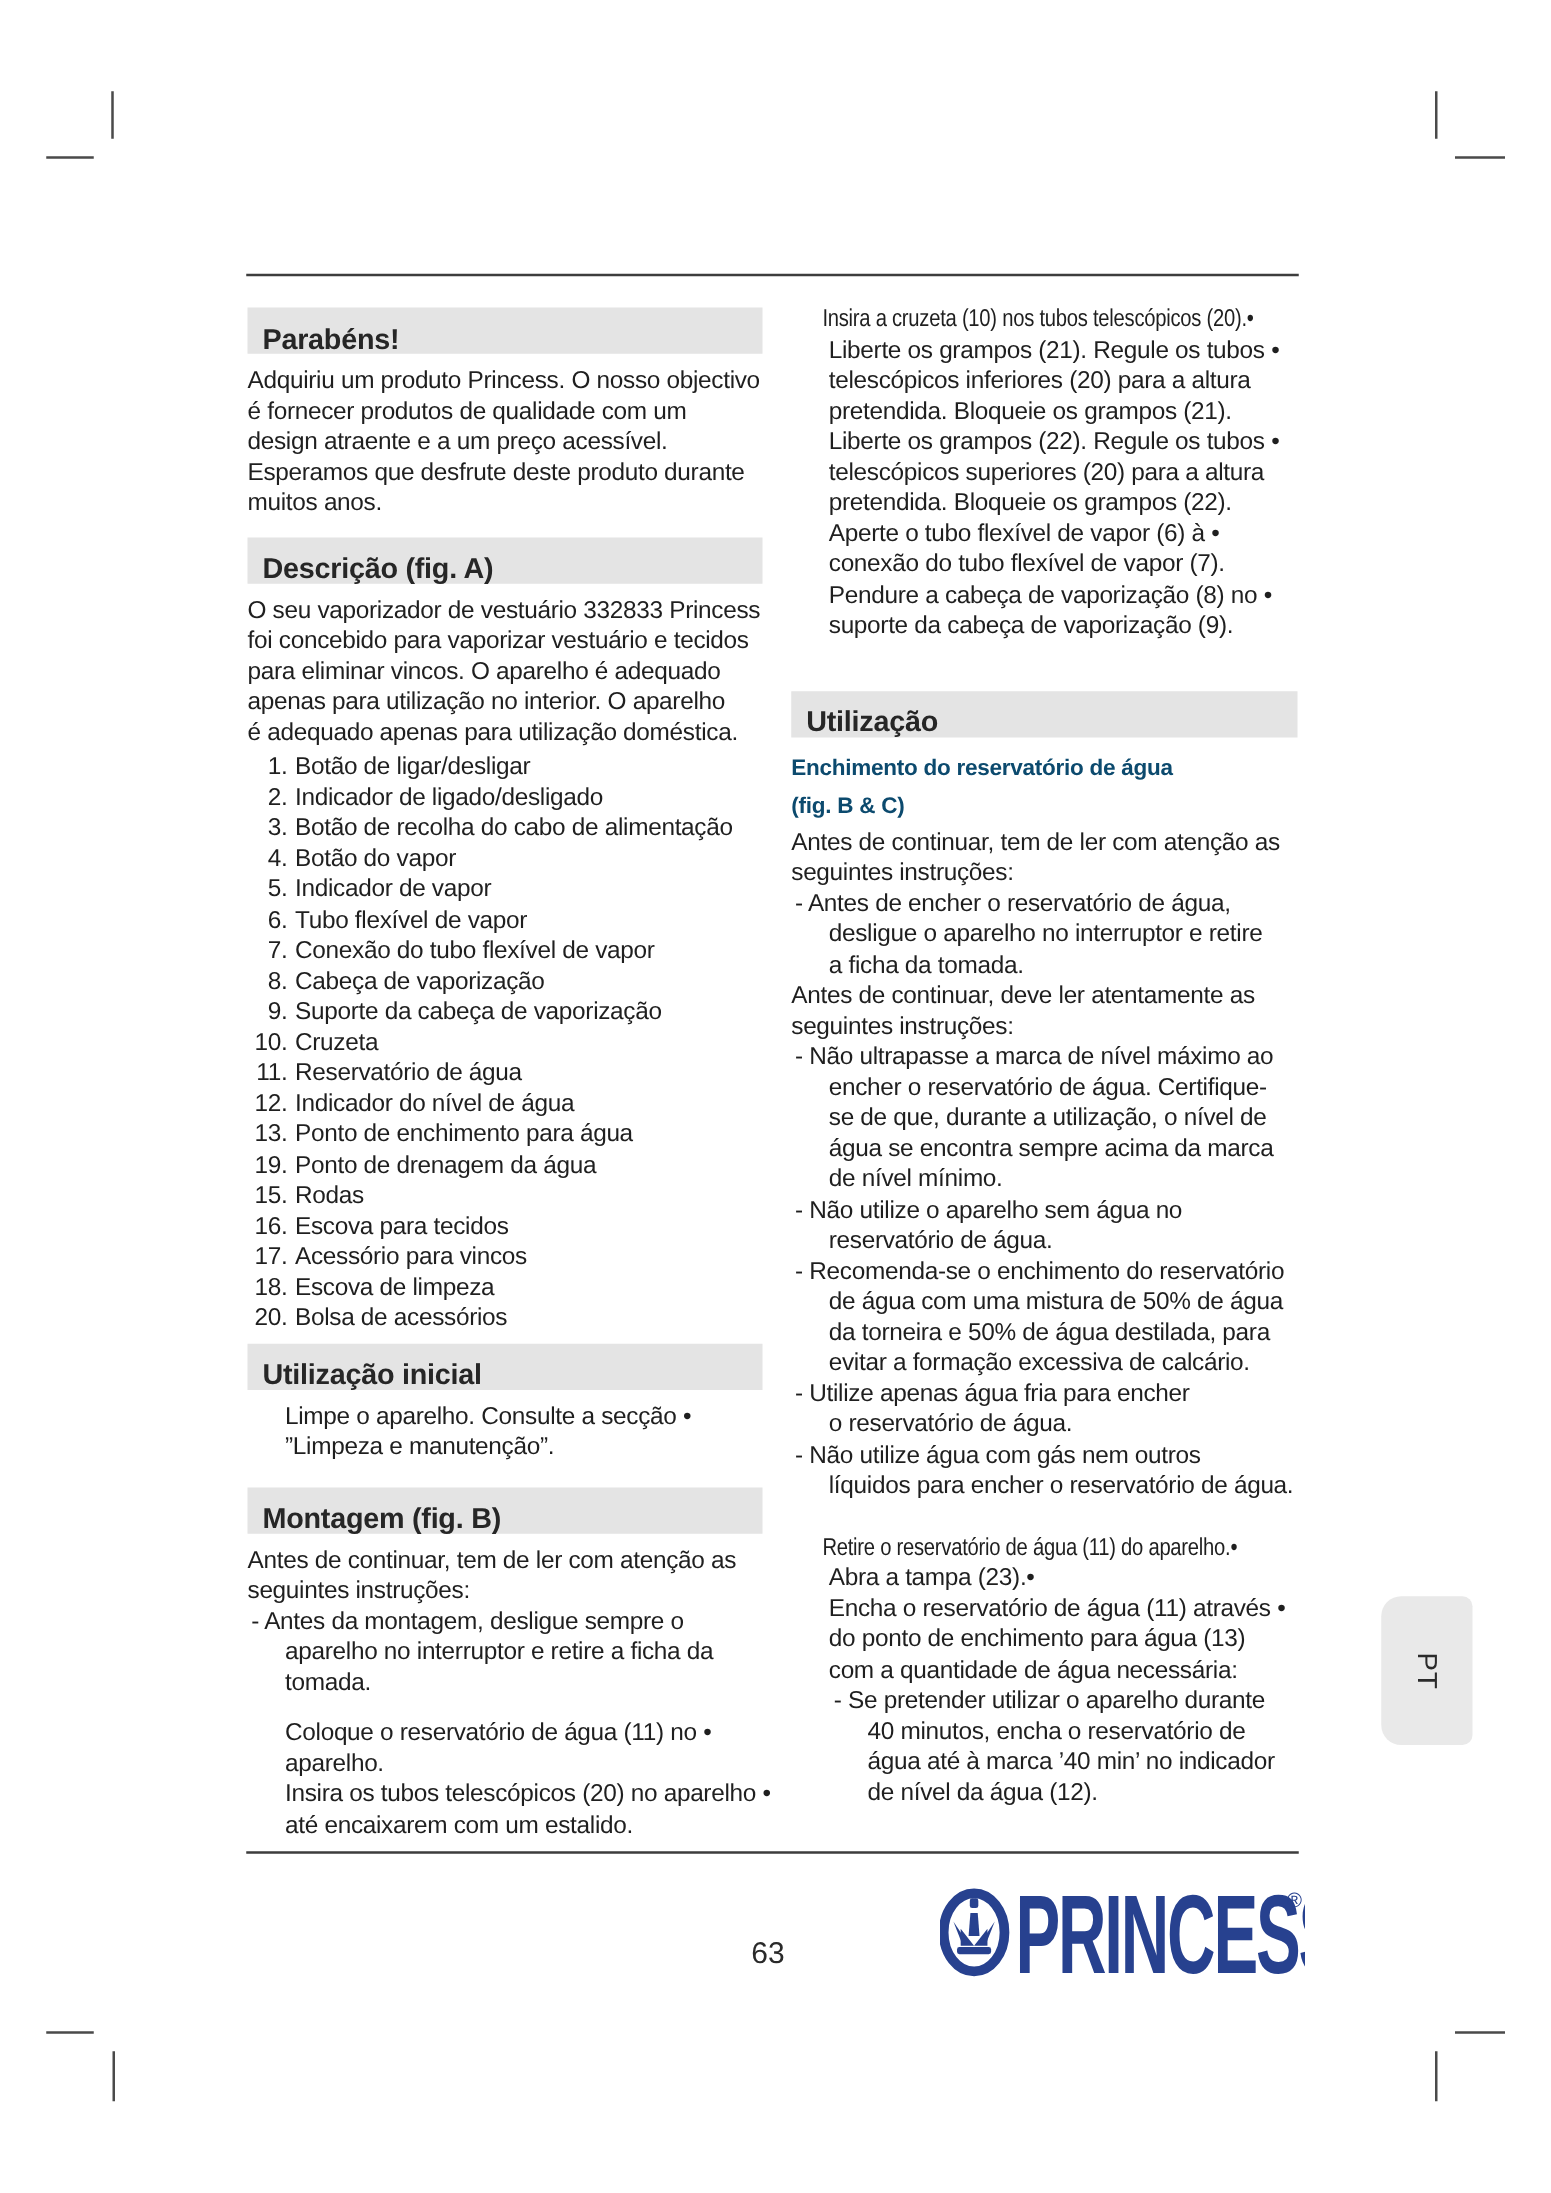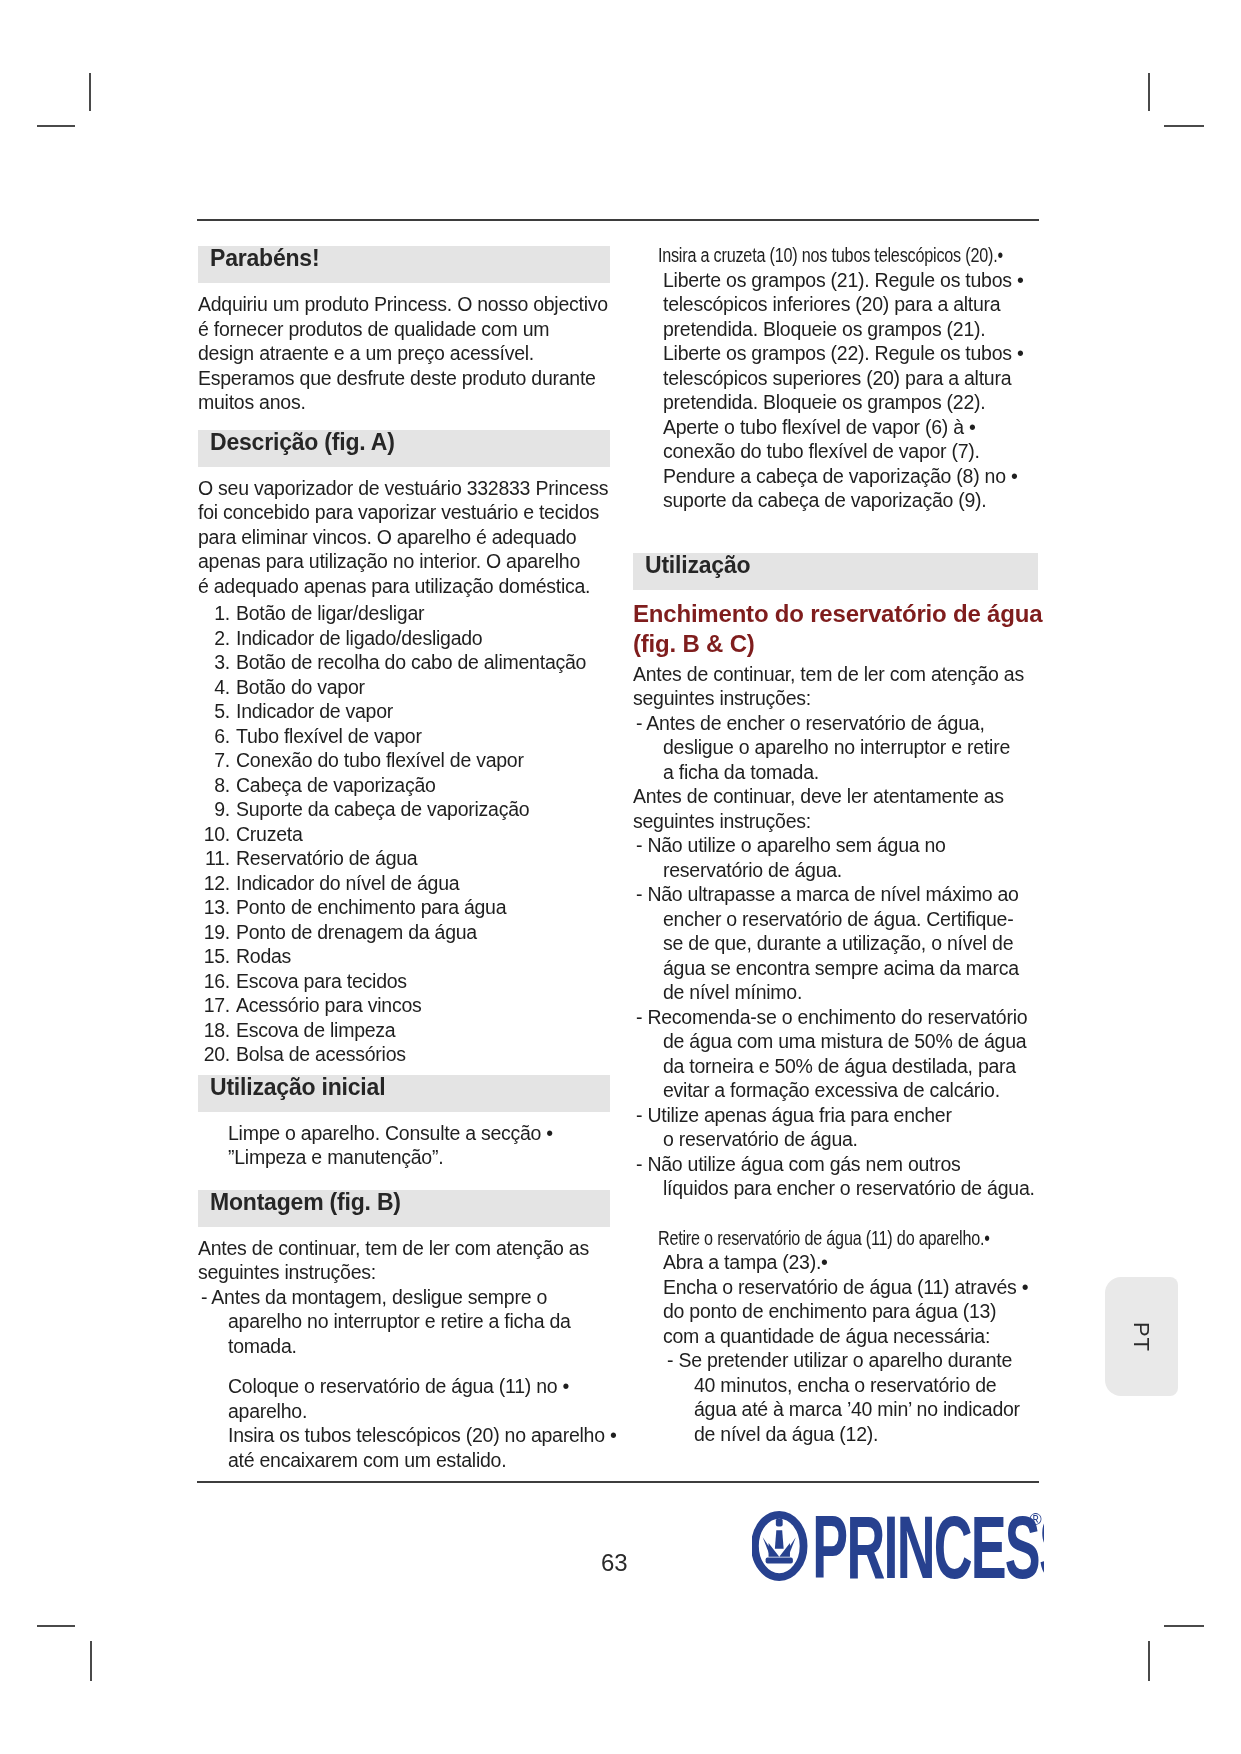--- a/index.html
+++ b/index.html
@@ -16,25 +16,25 @@
   .col-right { left:633px; top:243px; width:405px; }
 
   .p { white-space:nowrap; }
   .ind  { padding-left:30px; }           
   .dash { padding-left:30px; text-indent:-27px; }  
   .nested { margin-left:31px; }
   .cond { transform:scaleX(0.83); transform-origin:left center; }
 
   .h {
     width:100%; box-sizing:border-box; background:#e4e4e4; height:37px;
-    display:flex; align-items:flex-start; padding-left:12px;
+    display:flex; align-items:flex-end; padding-left:12px;
     font-size:23px; font-weight:bold; color:#262626; white-space:nowrap;
     letter-spacing:-0.2px;
   }
-  .subhead { font-size:24px; font-weight:bold; line-height:30px; white-space:nowrap; letter-spacing:-0.2px; color:#7f1d1d; }
+  .subhead { font-size:18px; font-weight:bold; line-height:30px; white-space:nowrap; letter-spacing:-0.2px; color:#0c4a6e; }
 
   .li { white-space:nowrap; }
   .li .n { display:inline-block; width:32px; text-align:right; }
   .li .t { margin-left:6px; }
 
   .mt9  { margin-top:9px; }
   .mt3  { margin-top:3px; }
   .mt13 { margin-top:8px; }
   .mt15 { margin-top:15px; }
   .mt16 { margin-top:16px; }
@@ -124,22 +124,22 @@
     <div class="p ind cond">Insira a cruzeta (10) nos tubos telescópicos (20).•</div>
     <div class="p ind">Liberte os grampos (21). Regule os tubos •<br>telescópicos inferiores (20) para a altura<br>pretendida. Bloqueie os grampos (21).<br>Liberte os grampos (22). Regule os tubos •<br>telescópicos superiores (20) para a altura<br>pretendida. Bloqueie os grampos (22).<br>Aperte o tubo flexível de vapor (6) à •<br>conexão do tubo flexível de vapor (7).<br>Pendure a cabeça de vaporização (8) no •<br>suporte da cabeça de vaporização (9).</div>
 
     <div class="h mt40">
       <span>Utilização</span>
     </div>
     <div class="subhead mt9">Enchimento do reservatório de água<br>(fig. B &amp; C)</div>
     <div class="p mt3">Antes de continuar, tem de ler com atenção as<br>seguintes instruções:</div>
     <div class="p dash">- Antes de encher o reservatório de água,<br>desligue o aparelho no interruptor e retire<br>a ficha da tomada.</div>
     <div class="p">Antes de continuar, deve ler atentamente as<br>seguintes instruções:</div>
+    <div class="p dash">- Não ultrapasse a marca de nível máximo ao<br>encher o reservatório de água. Certifique-<br>se de que, durante a utilização, o nível de<br>água se encontra sempre acima da marca<br>de nível mínimo.</div>
     <div class="p dash">- Não utilize o aparelho sem água no<br>reservatório de água.</div>
-    <div class="p dash">- Não ultrapasse a marca de nível máximo ao<br>encher o reservatório de água. Certifique-<br>se de que, durante a utilização, o nível de<br>água se encontra sempre acima da marca<br>de nível mínimo.</div>
     <div class="p dash">- Recomenda-se o enchimento do reservatório<br>de água com uma mistura de 50% de água<br>da torneira e 50% de água destilada, para<br>evitar a formação excessiva de calcário.</div>
     <div class="p dash">- Utilize apenas água fria para encher<br>o reservatório de água.</div>
     <div class="p dash">- Não utilize água com gás nem outros<br>líquidos para encher o reservatório de água.</div>
     <div class="p ind cond mt25">Retire o reservatório de água (11) do aparelho.•</div>
     <div class="p ind">Abra a tampa (23).•</div>
     <div class="p ind">Encha o reservatório de água (11) através •<br>do ponto de enchimento para água (13)<br>com a quantidade de água necessária:</div>
     <div class="p dash nested">- Se pretender utilizar o aparelho durante<br>40 minutos, encha o reservatório de<br>água até à marca ’40 min’ no indicador<br>de nível da água (12).</div>
   </div>
 
   <div class="page-number">63</div>

